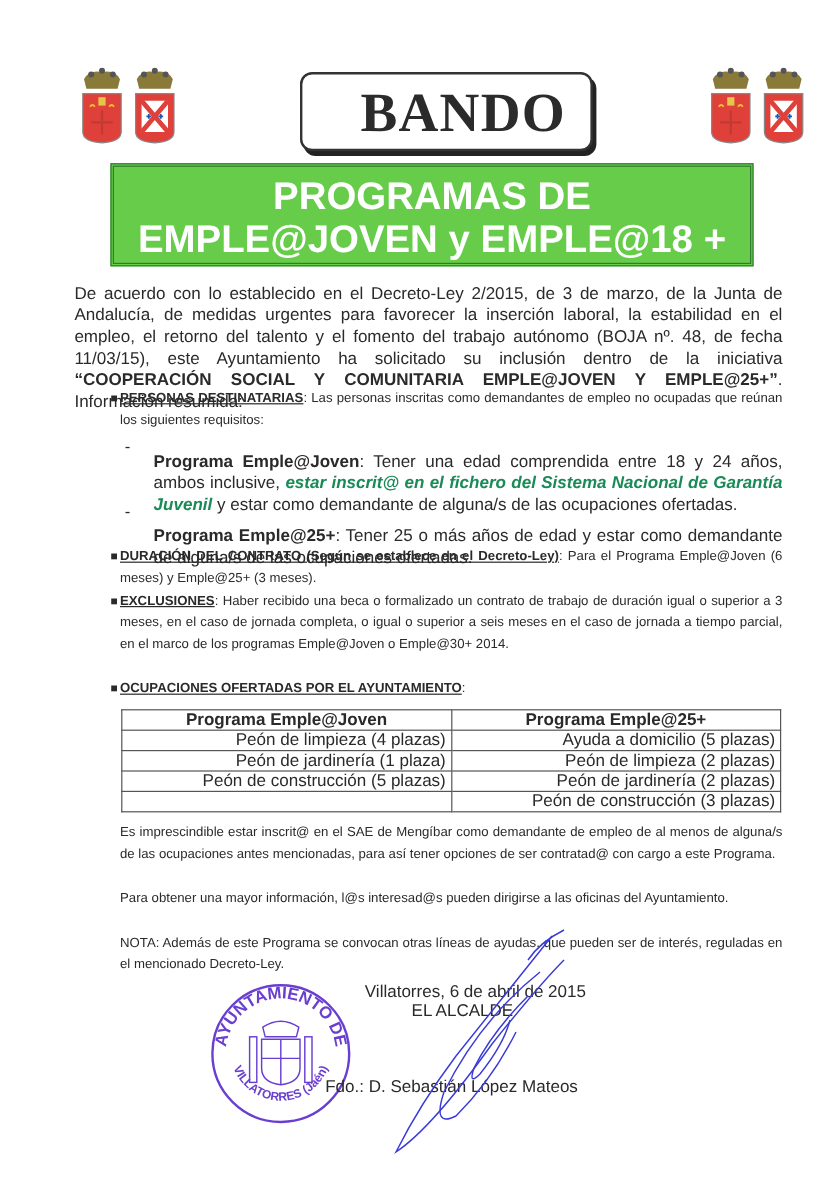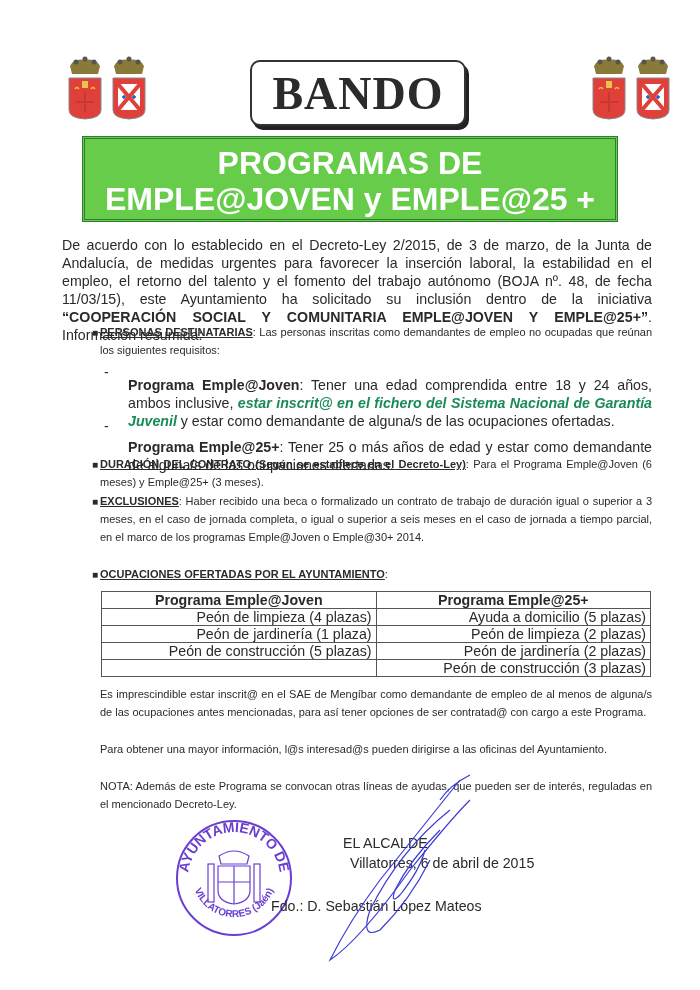--- a/index.html
+++ b/index.html
@@ -9,26 +9,26 @@
 
   
   .arms { position: absolute; top: 56px; width: 86px; height: 64px; display: flex; gap: 6px; }
   .arms.left { left: 66px; }
   .arms.right { left: 590px; }
   .shield { width: 38px; height: 64px; position: relative; }
 
   
   .bando-box { left: 250px; top: 60px; width: 212px; height: 62px; border: 2px solid #333;
                border-radius: 10px; background: #fff; box-shadow: 3px 4px 0 #222;
-               display: flex; align-items: center; justify-content: center; }
+               display: flex; align-items: center; justify-content: center; padding-left: 28px; }
   .bando-text { font-family: "Liberation Serif", serif; font-weight: bold; font-size: 46px;
                 color: #2b2b2b; letter-spacing: 1px; }
 
   
-  .banner { left: 82px; top: 136px; width: 536px; height: 86px; background: #66cc4a;
+  .banner { left: 92px; top: 136px; width: 536px; height: 86px; background: #66cc4a;
             border: 3px double #2f7d2f; box-sizing: border-box; text-align: center;
             color: #fff; font-weight: bold; font-size: 32px; line-height: 36px; padding-top: 6px; }
 
   .para { position: absolute; font-size: 14.2px; line-height: 18px; text-align: justify; }
   .intro { left: 62px; top: 236px; width: 590px; }
   b { font-weight: bold; }
   .u { text-decoration: underline; font-weight: bold; }
   .green { color: #1a8a56; font-weight: bold; font-style: italic; }
   .bullet-mark { position: absolute; left: 92px; font-size: 10px; }
 
@@ -96,21 +96,21 @@
     <path d="M12 41 H16 M14 39 V43 M22 41 H26 M24 39 V43" stroke="#2255aa" stroke-width="1.5"></path>
   </svg>
 </div>
 
 <div class="abs bando-box">
   <span class="bando-text">BANDO</span>
 </div>
 
 <div class="abs banner">
   <div>PROGRAMAS DE</div>
-  <div>EMPLE@JOVEN y EMPLE@25 +</div>
+  <div>EMPLE@JOVEN y EMPLE@18 +</div>
 </div>
 
 <div class="para intro">
   <span>De acuerdo con lo establecido en el Decreto-Ley 2/2015, de 3 de marzo, de la Junta de Andalucía, de medidas urgentes para favorecer la inserción laboral, la estabilidad en el empleo, el retorno del talento y el fomento del trabajo autónomo (BOJA nº. 48, de fecha 11/03/15), este Ayuntamiento ha solicitado su inclusión dentro de la iniciativa </span><b>“COOPERACIÓN SOCIAL Y COMUNITARIA EMPLE@JOVEN Y EMPLE@25+”</b><span>. Información resumida:</span>
 </div>
 
 <span class="bullet-mark" style="top:327px;">■</span>
 <div class="sec" style="top:323px;">
   <span class="u">PERSONAS DESTINATARIAS</span><span>:  Las personas inscritas como demandantes de empleo no ocupadas que reúnan los siguientes requisitos:</span>
 </div>
@@ -183,21 +183,21 @@
   </text>
   <g stroke="#6a3fd0" fill="none" stroke-width="1.2">
     <path d="M45 38 Q60 28 75 38 L73 46 L47 46 Z"></path>
     <path d="M44 48 L76 48 L76 72 Q76 84 60 86 Q44 84 44 72 Z"></path>
     <path d="M60 48 V86 M44 64 H76"></path>
     <rect x="34" y="46" width="6" height="38"></rect>
     <rect x="80" y="46" width="6" height="38"></rect>
   </g>
 </svg>
 
-<div class="sigtext" style="left:304px; top:854px;margin-left:46px;">Villatorres, 6 de abril de 2015</div>
+<div class="sigtext" style="left:304px; top:818px;">Villatorres, 6 de abril de 2015</div>
 <div class="sigtext" style="left:343px; top:834px;">EL ALCALDE</div>
 <div class="sigtext" style="left:271px; top:897px;">Fdo.: D. Sebastián López Mateos</div>
 
 <svg class="abs sig" viewBox="0 0 200 200">
   <g stroke="#3a3ad6" stroke-width="1.2" fill="none">
     <path d="M160 10 Q120 60 80 110 Q50 150 30 190 Q60 170 110 100 Q150 50 170 30"></path>
     <path d="M150 40 Q100 80 70 140 Q60 170 80 160 Q110 130 130 90"></path>
     <path d="M140 60 Q110 90 95 120 Q90 135 100 125 Q120 100 125 80"></path>
     <path d="M170 5 Q150 15 140 30"></path>
   </g>

